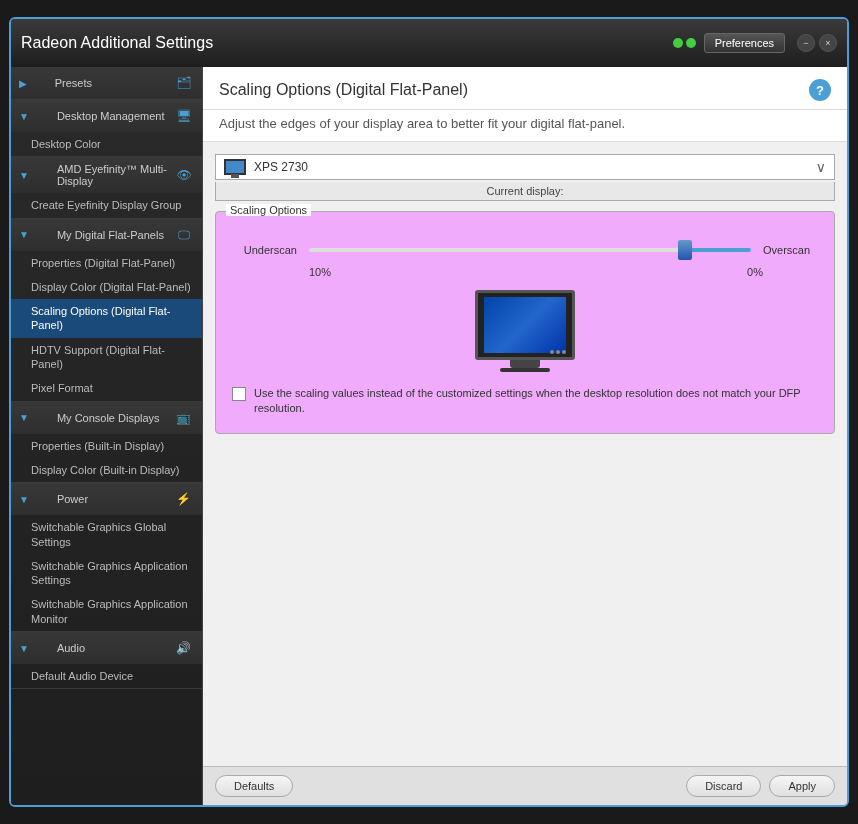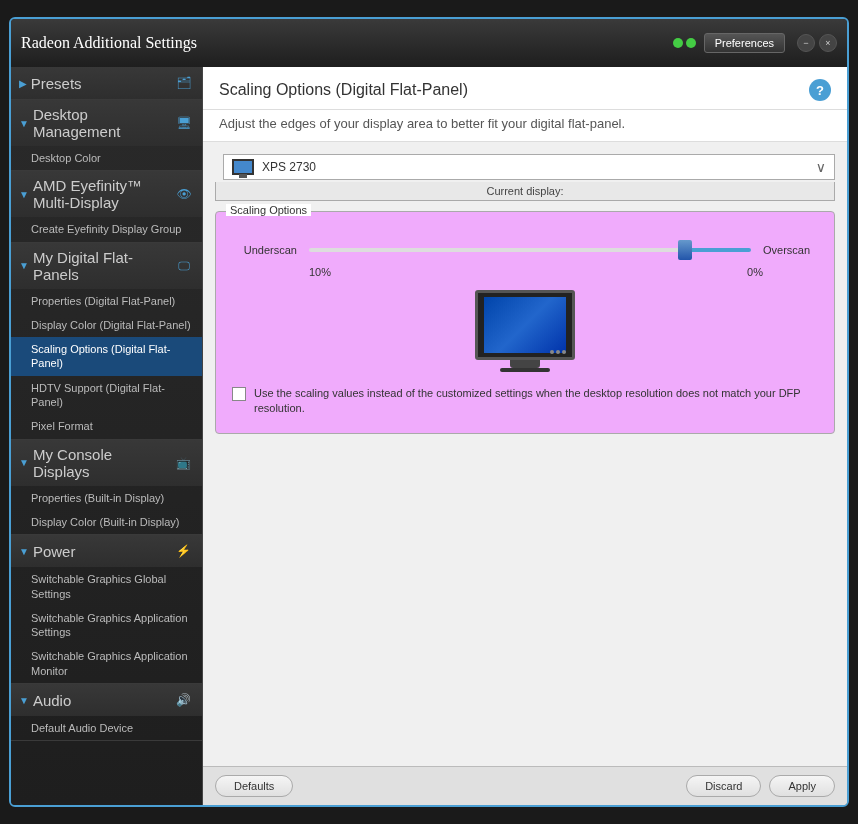--- a/index.html
+++ b/index.html
@@ -59,21 +59,20 @@
     .amd-logo .graphics-text {
       color: #cccccc;
       font-size: 6px;
       letter-spacing: 1px;
     }
     .titlebar-title {
       color: white;
       font-size: 16px;
       font-weight: normal;
       flex: 1;
-      font-family: Liberation Serif, serif;
     }
     .titlebar-controls {
       display: flex;
       gap: 4px;
     }
     .titlebar-btn {
       width: 18px;
       height: 18px;
       border-radius: 50%;
       border: 1px solid #555;
@@ -137,21 +136,22 @@
       color: #cccccc;
       background: linear-gradient(to bottom, #383838, #2e2e2e);
     }
     .sidebar-header .arrow {
       margin-right: 4px;
       font-size: 10px;
       color: #4a9fd4;
     }
     .sidebar-header .label {
       flex: 1;
-      font-size: 15px;
+      font-size: 11px;
+      margin-left: 24px;
     }
     .sidebar-header .icon {
       width: 20px;
       height: 20px;
       margin-left: 4px;
       display: flex;
       align-items: center;
       justify-content: center;
       color: #4a9fd4;
     }
@@ -210,21 +210,20 @@
     }
     
     .display-selector {
       background: white;
       border: 1px solid #aaa;
       display: flex;
       align-items: center;
       padding: 4px 8px;
       margin-bottom: 2px;
       cursor: pointer;
-      margin-left: 8px;
     }
     .display-icon {
       width: 22px;
       height: 16px;
       background: #4488cc;
       border: 2px solid #333;
       margin-right: 8px;
       position: relative;
       flex-shrink: 0;
     }

